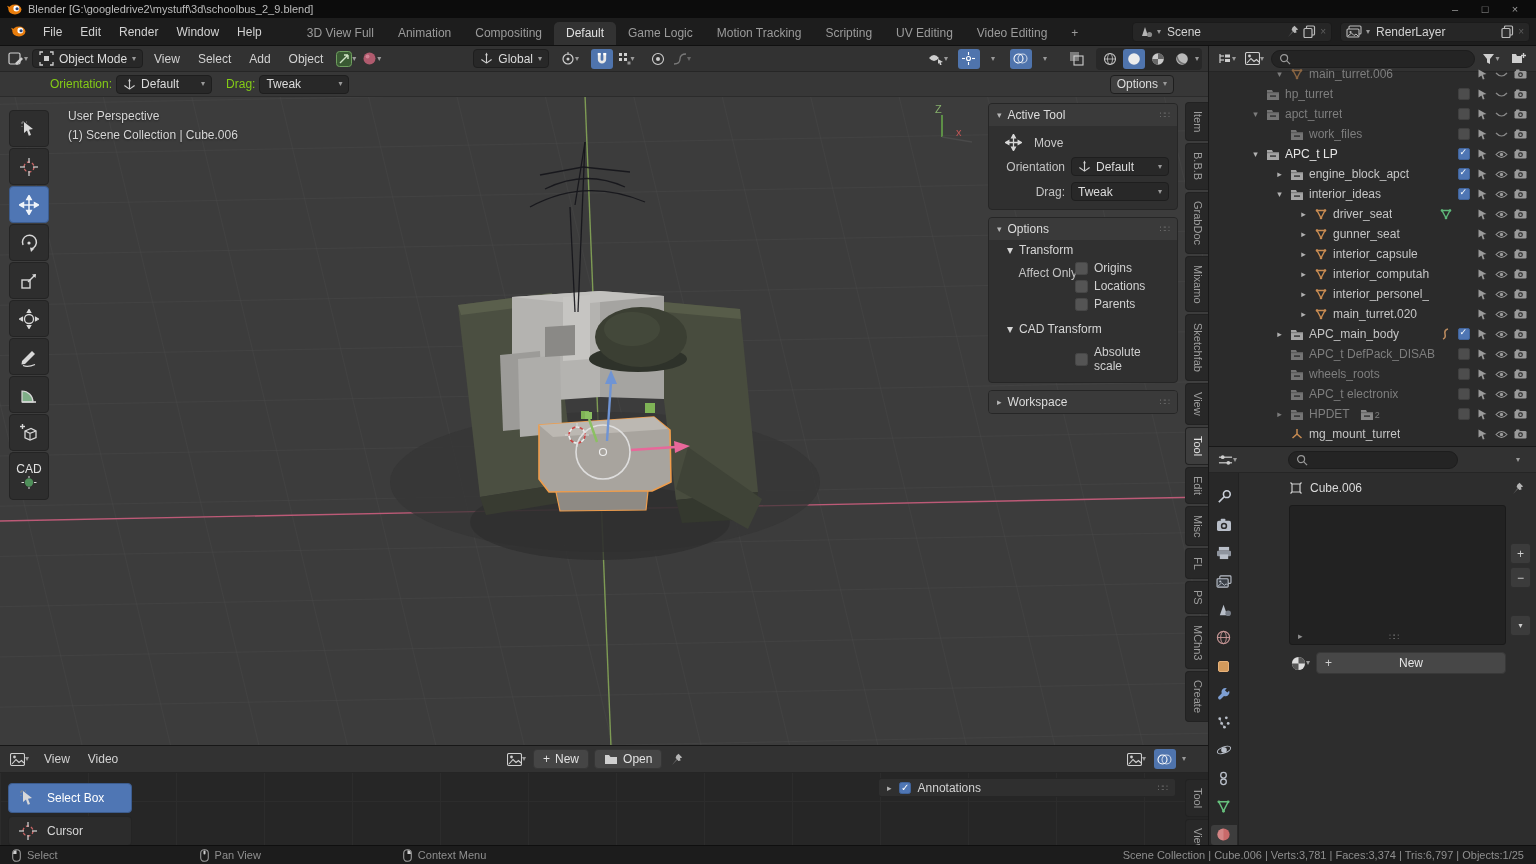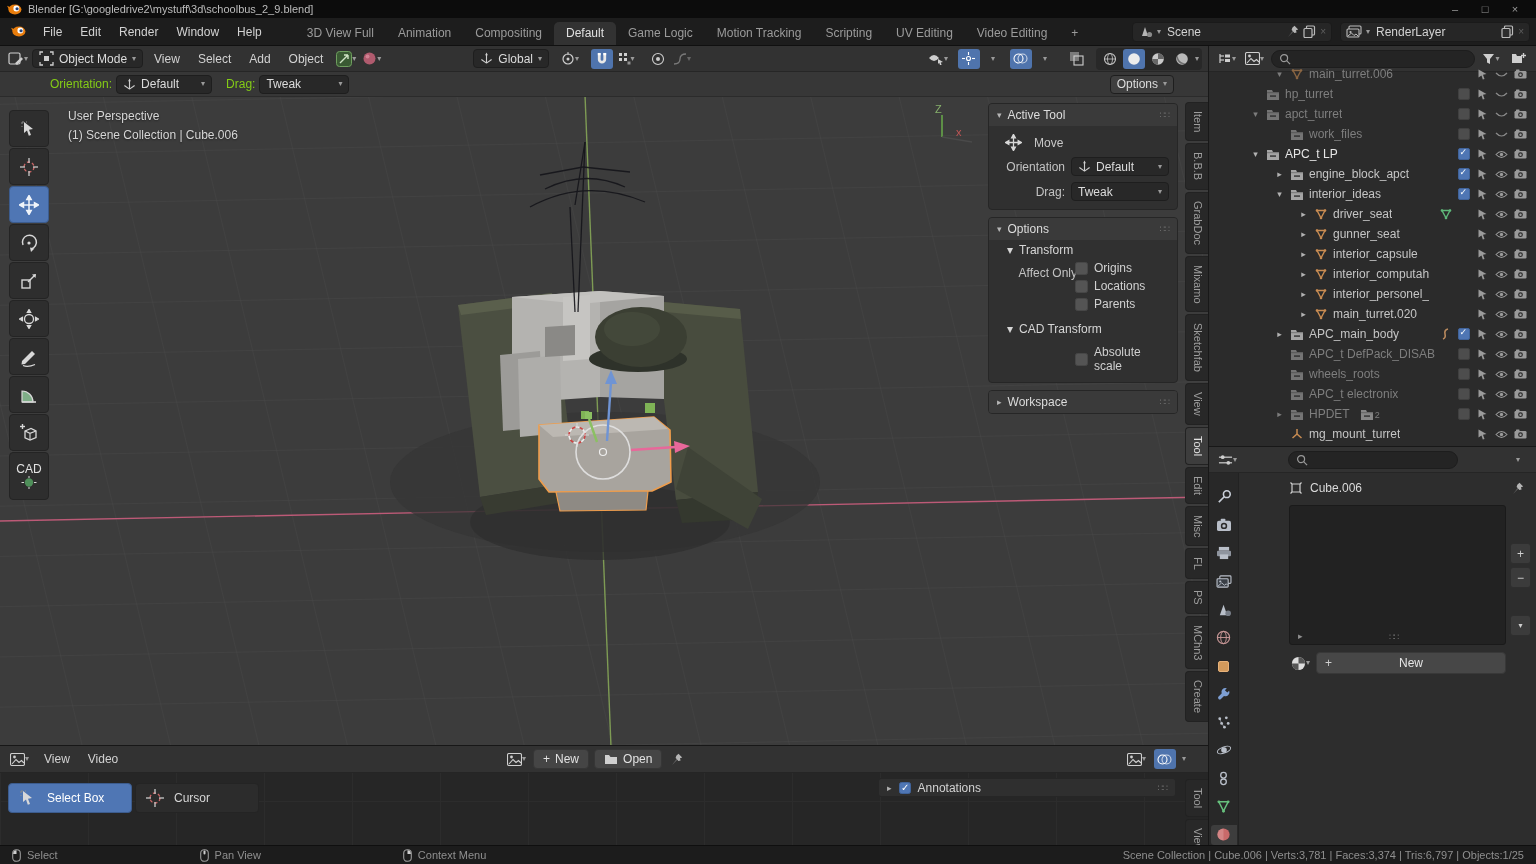--- a/index.html
+++ b/index.html
@@ -135,21 +135,21 @@
   #ie-canvas { position:absolute; left:0; top:27px; width:1208px; height:73px;
     background-image:
       repeating-linear-gradient(0deg, #2c2c2c 0 1px, transparent 1px 44px),
       repeating-linear-gradient(90deg, #2c2c2c 0 1px, transparent 1px 88px); }
   #ie-header { position:relative; height:27px; background:#323232; display:flex; align-items:center;
                gap:4px; padding:0 8px; border-bottom:1px solid #252525; }
   #ie-mid { position:absolute; left:505px; top:3px; display:flex; align-items:center; gap:5px; }
   #ie-right { margin-left:auto; display:flex; align-items:center; gap:6px; margin-right:14px; }
   .ie-btn { display:inline-flex; align-items:center; gap:5px; background:#454545; border:1px solid #363636;
             border-radius:4px; height:20px; padding:0 9px; color:#e2e2e2; }
-  #ie-tools { position:absolute; left:8px; top:37px; display:flex; gap:3px; }
+  #ie-tools { position:absolute; left:8px; top:37px; display:flex; flex-direction:column; gap:3px; }
   .ie-tool { width:124px; height:30px; display:flex; align-items:center; gap:9px; padding:0 9px;
              border-radius:4px; background:#2c2c2c; border:1px solid #242424; color:#d6d6d6; }
   .ie-tool.active { background:#4f76b4; border-color:#3c5c8e; color:#fff; }
   #annotations { position:absolute; left:878px; top:32px; width:298px; height:19px; background:#2f2f2f;
                  border:1px solid #262626; border-radius:3px; display:flex; align-items:center; gap:7px;
                  padding:0 8px; color:#d2d2d2; }
   #annotations .exp { font-size:9px; color:#b0b0b0; }
   #ie-tabstrip { position:absolute; right:0; top:33px; width:23px; display:flex; flex-direction:column; gap:2px; }
 
   

